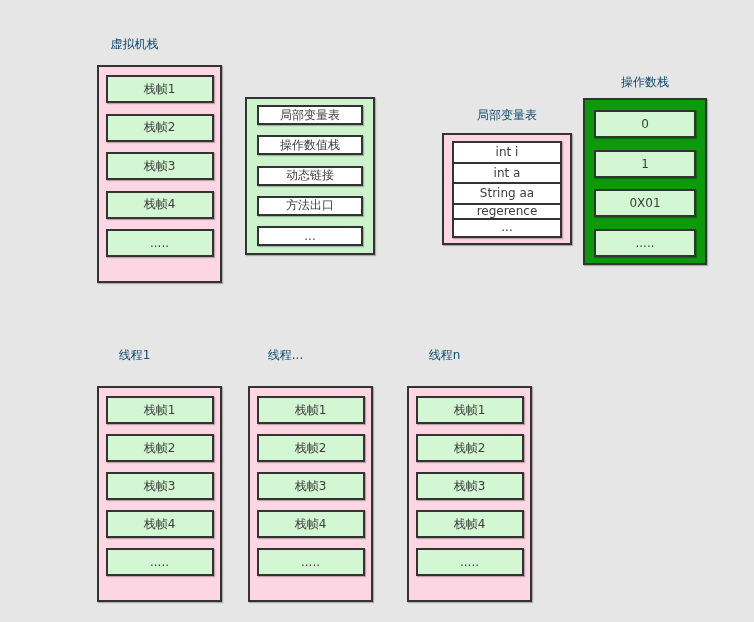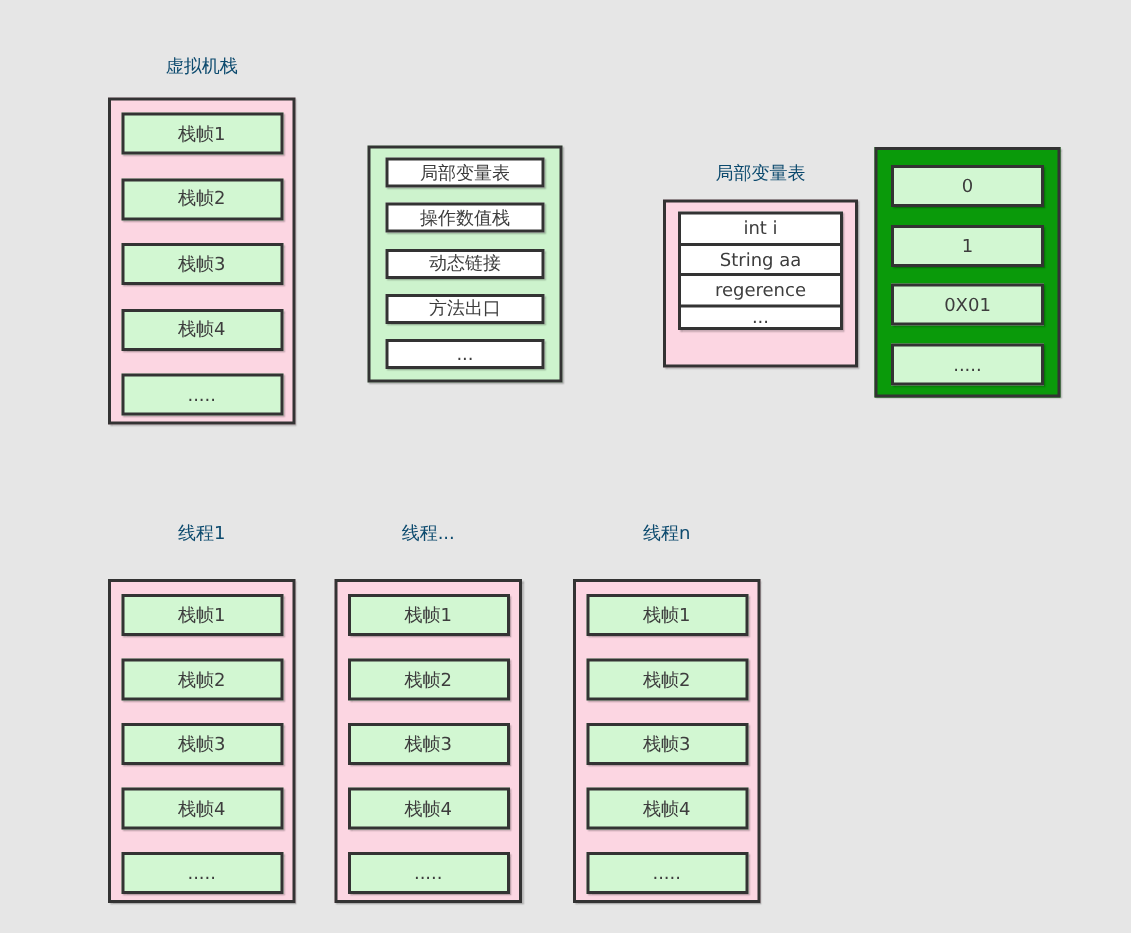--- a/index.html
+++ b/index.html
@@ -17,21 +17,21 @@
     border:2px solid #333333;
     box-shadow:1px 1px 1px rgba(0,0,0,0.25);
   }
   .pink   { background:#fcd6e2; }
   .green-panel { background:#cdf3cd; }
   .darkgreen   { background:#0a9a0a; }
   .stack-col {
     display:flex; flex-direction:column;
     align-items:center; justify-content:space-between;
   }
-  .col-vm { padding:8px 0 4px; }
+  .col-vm { padding:8px 0 24px;margin-left:25px; }
   .col-sf { padding:6px 0 7px; }
   .col-os { padding:10px 0 6px; }
   .cell {
     box-sizing:border-box; border:2px solid #333333;
     display:flex; align-items:center; justify-content:center;
     font-size:12px; color:#3d3d3d;
     box-shadow:1px 1px 1px rgba(0,0,0,0.25);
     flex:0 0 auto;
   }
   .cell.green { background:#d2f7d2; width:108px; height:28px; }
@@ -71,26 +71,28 @@
     <div class="cell white">操作数值栈</div>
     <div class="cell white">动态链接</div>
     <div class="cell white">方法出口</div>
     <div class="cell white">...</div>
   </div>
 
   <div class="grp-label" style="left:442px; top:107px; width:130px;">局部变量表</div>
   <div class="panel pink" style="left:442px; top:133px; width:130px; height:112px;">
     <div class="lvt-table">
       <div class="lvt-row">int i</div>
+      <div class="lvt-row">int a</div>
       <div class="lvt-row">String aa</div>
       <div class="lvt-row">regerence</div>
       <div class="lvt-row">...</div>
     </div>
   </div>
 
+  <div class="grp-label" style="left:583px; top:74px; width:124px;">操作数栈</div>
   <div class="panel darkgreen stack-col col-os" style="left:583px; top:98px; width:124px; height:167px;">
     <div class="cell os">0</div>
     <div class="cell os">1</div>
     <div class="cell os">0X01</div>
     <div class="cell os">.....</div>
   </div>
 
   <div class="grp-label" style="left:72px; top:347px; width:125px;">线程1</div>
   <div class="panel pink stack-col col-vm" style="left:72px; top:386px; width:125px; height:216px;">
     <div class="cell green">栈帧1</div>

